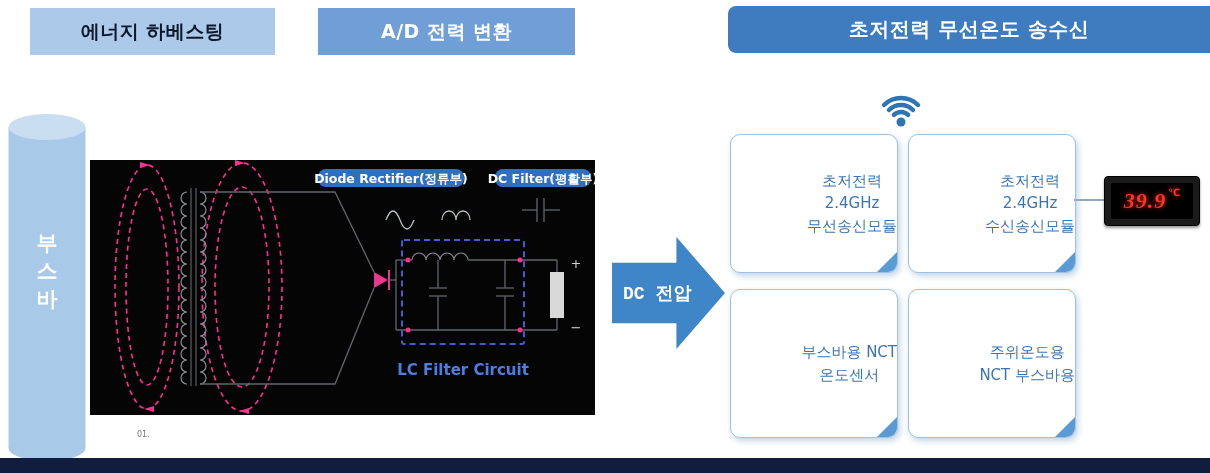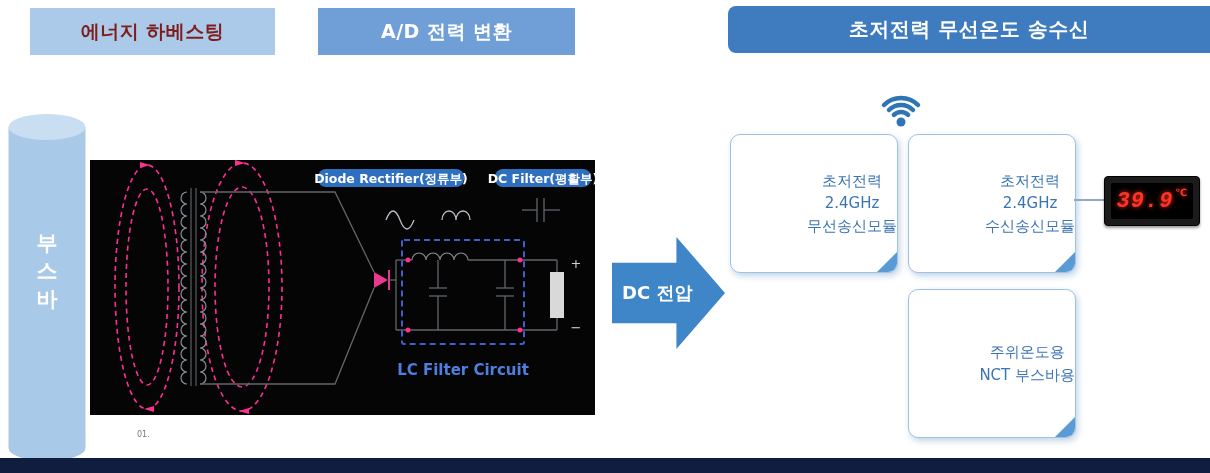--- a/index.html
+++ b/index.html
@@ -3,21 +3,21 @@
 <meta charset="utf-8">
 <style>
   html,body{margin:0;padding:0;background:#fff;}
   .stage{
     position:relative;width:1210px;height:473px;overflow:hidden;background:#fff;
     font-family:"DejaVu Sans","Liberation Sans",sans-serif;
   }
   
   .hdr{position:absolute;height:47px;display:flex;align-items:center;justify-content:center;
        font-weight:bold;font-size:19px;letter-spacing:.5px;}
-  .hdr1{left:30px;top:8px;width:245px;background:#abc9e8;color:#7f1d1d;}
+  .hdr1{left:30px;top:8px;width:245px;background:#abc9e8;color:#0f172a;}
   .hdr2{left:318px;top:8px;width:257px;background:#6f9fd6;color:#ffffff;}
   .hdr3{left:728px;top:6px;width:482px;background:#3e7cbf;color:#ffffff;font-size:20px;border-radius:8px 0 0 8px;}
   
   .cyl{position:absolute;left:8px;top:112px;}
   .cyl text{font-family:"DejaVu Sans","Liberation Sans",sans-serif;font-size:21px;font-weight:bold;fill:#ffffff;}
   
   .circuit{position:absolute;left:90px;top:160px;background:#050505;}
   .flux{fill:none;stroke:#ff2f92;stroke-width:1.6;stroke-dasharray:5 4;}
   .wire{fill:none;stroke:#61666c;stroke-width:1.3;}
   .wind{fill:none;stroke:#8a8f96;stroke-width:1.2;}
@@ -26,21 +26,21 @@
   .sine{fill:none;stroke:#b9bec4;stroke-width:1.3;}
   .lblpill{fill:#2f6fc0;}
   .lbltxt{fill:#ffffff;font-size:12.5px;font-weight:bold;text-anchor:middle;}
   .captxt{fill:#4e7fe0;font-size:15px;font-weight:bold;text-anchor:middle;}
   .pm{fill:#cfcfcf;font-size:13px;text-anchor:middle;}
   .fignum{position:absolute;left:93px;top:430px;font-size:8px;color:#777;margin-left:44px;}
   
   .dcarrow{position:absolute;left:612px;top:237px;width:113px;height:112px;background:#3e86c8;
     clip-path:polygon(0 23%,57% 23%,57% 0,100% 50%,57% 100%,57% 77%,0 77%);}
   .dcarrow span{position:absolute;left:0;top:50%;transform:translateY(-50%);width:80%;
-    text-align:center;color:#fff;font-weight:bold;font-size:18px;white-space:nowrap;}
+    text-align:center;color:#fff;font-weight:bold;font-size:18px;white-space:nowrap;font-family:Liberation Mono, monospace;}
   
   .wifi{position:absolute;left:872px;top:80px;}
   .wifi path{fill:none;stroke:#2e75b6;stroke-width:4.5;stroke-linecap:round;}
   .wifi circle{fill:#2e75b6;}
   
   .mod{position:absolute;background:#fff;border:1.5px solid #9cc2e5;border-radius:10px;
        box-shadow:2px 3px 6px rgba(120,160,200,.45);display:flex;align-items:center;justify-content:flex-end;overflow:hidden;}
   .mod::after{content:"";position:absolute;right:-1px;bottom:-1px;width:0;height:0;border-style:solid;
        border-width:0 0 22px 22px;border-color:transparent transparent #5b9bd5 transparent;}
   .m1{left:730px;top:134px;width:166px;height:137px;}
@@ -48,21 +48,21 @@
   .m3{left:730px;top:289px;width:166px;height:147px;}
   .m4{left:908px;top:289px;width:166px;height:147px;}
   .modtxt{color:#3a74b4;font-size:15px;line-height:1.5;font-weight:500;text-align:center;white-space:pre-line;}
   
   .meterwire{position:absolute;left:1074px;top:199px;width:30px;height:2px;background:#8fa8c4;}
   .meter{position:absolute;left:1104px;top:176px;width:94px;height:48px;background:#1b1b1b;
        border:1px solid #000;border-radius:4px;box-shadow:0 2px 3px rgba(0,0,0,.4);
        display:flex;align-items:center;justify-content:center;}
   .meter-screen{width:82px;height:36px;background:#000;border-radius:2px;
        display:flex;align-items:center;justify-content:center;gap:2px;}
-  .seg{font-family:Liberation Mono, monospace;font-style:italic;font-weight:bold;
+  .seg{font-family:Liberation Serif, serif;font-style:italic;font-weight:bold;
        font-size:22px;color:#ff3226;text-shadow:0 0 5px rgba(255,50,30,.9);letter-spacing:1px;}
   .seg-unit{font-size:10px;color:#ff3226;align-self:flex-start;margin-top:4px;font-weight:bold;
        text-shadow:0 0 4px rgba(255,50,30,.8);}
   
   .footer{position:absolute;left:0;top:458px;width:1210px;height:15px;background:#111d3e;}
 </style>
 </head>
 <body>
 
 <div class="stage">
@@ -172,20 +172,24 @@
   <div class="mod m1">
     <span class="modtxt">초저전력
 2.4GHz
 무선송신모듈</span>
   </div>
   <div class="mod m2">
     <span class="modtxt">초저전력
 2.4GHz
 수신송신모듈</span>
   </div>
+  <div class="mod m3">
+    <span class="modtxt">부스바용 NCT
+온도센서</span>
+  </div>
   <div class="mod m4">
     <span class="modtxt">주위온도용
 NCT 부스바용</span>
   </div>
 
   <div class="meterwire"></div>
   <div class="meter">
     <div class="meter-screen">
       <span class="seg">39.9</span>
       <span class="seg-unit">℃</span>

